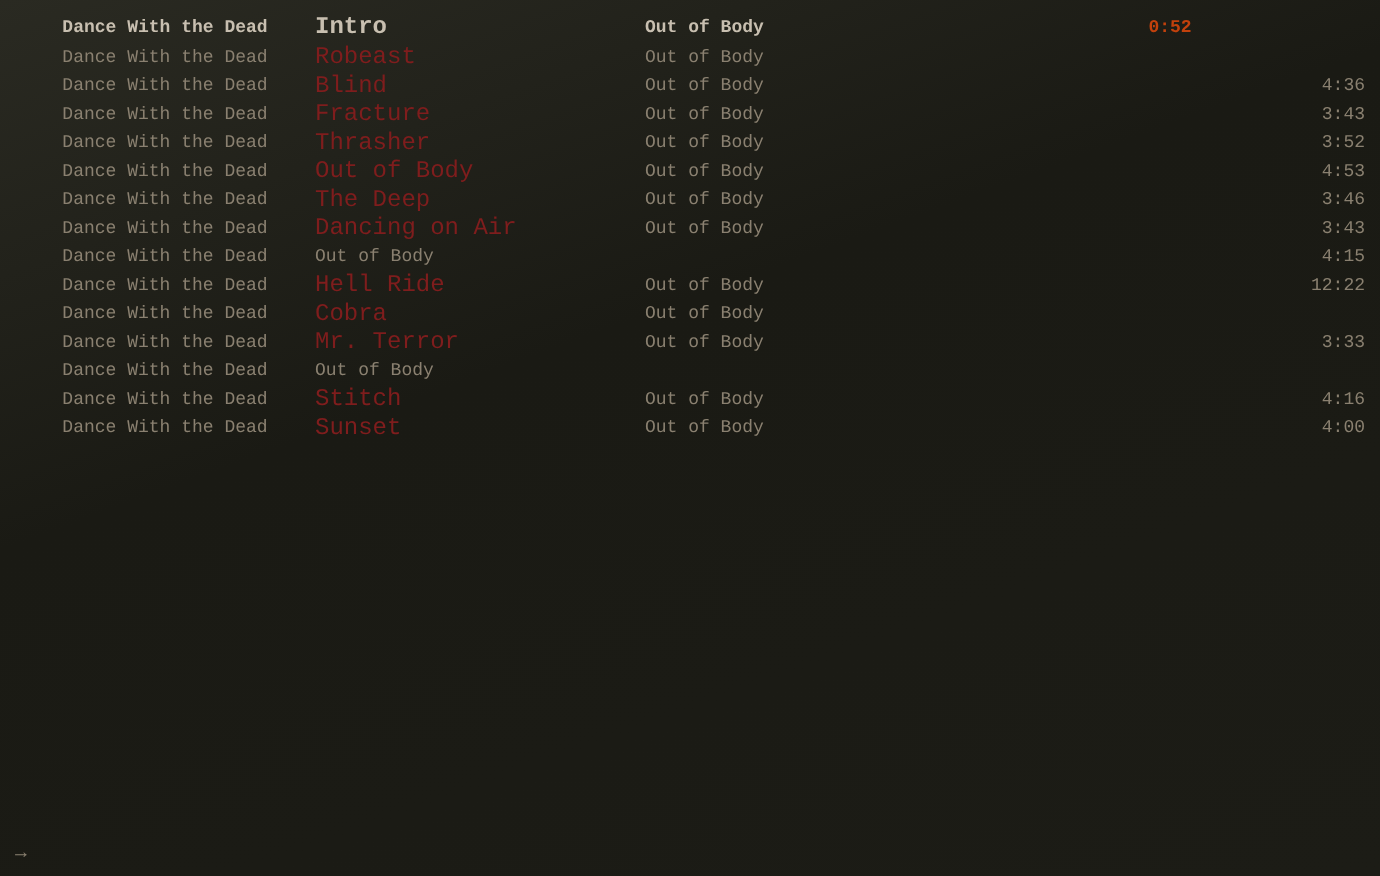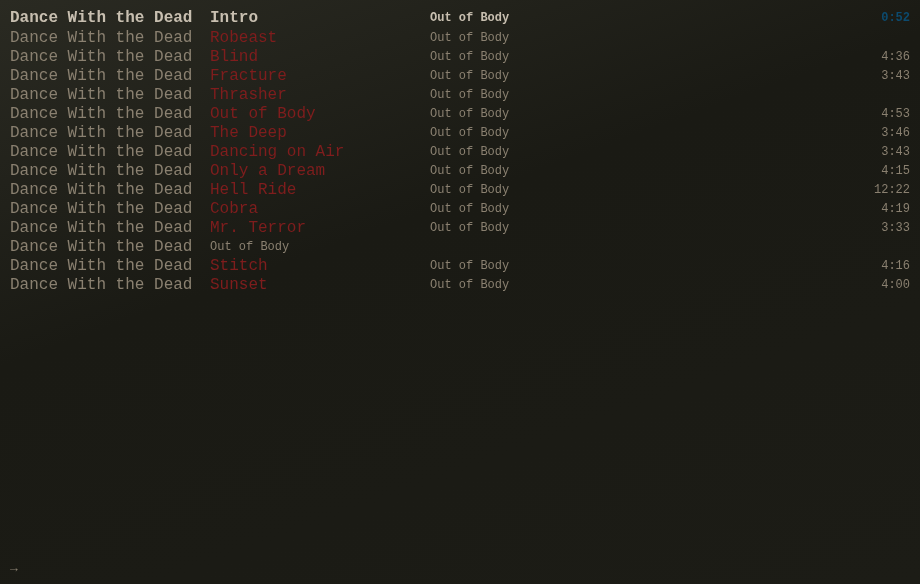--- a/index.html
+++ b/index.html
@@ -32,23 +32,24 @@
     }
 
     .track-row.header {
       color: #d4ccc0;
       font-weight: bold;
       margin-bottom: 1px;
     }
 
     .col-artist {
       width: 200px;
-      font-size: 16px;
+      font-size: 12px;
       color: #8a8070;
       flex-shrink: 0;
+      text-align: center;
     }
 
     .track-row.header .col-artist {
       color: #c8bfb0;
     }
 
     .col-title {
       width: 220px;
       font-size: 16px;
       flex-shrink: 0;
@@ -66,21 +67,22 @@
     }
 
     .col-duration {
       flex: 1;
       font-size: 12px;
       text-align: right;
       color: #8a8070;
     }
 
     .track-row.header .col-duration {
-      color: #0c4a6e;
+      color: #c2410c;
+      text-align: center;
     }
 
     .bottom-arrow {
       position: absolute;
       bottom: 8px;
       left: 10px;
       color: #8a8070;
       font-size: 13px;
     }
 
@@ -118,20 +120,21 @@
     <div class="track-row">
       <div class="col-artist">Dance With the Dead</div>
       <div class="col-title">Fracture</div>
       <div class="col-album">Out of Body</div>
       <div class="col-duration">3:43</div>
     </div>
     <div class="track-row">
       <div class="col-artist">Dance With the Dead</div>
       <div class="col-title">Thrasher</div>
       <div class="col-album">Out of Body</div>
+      <div class="col-duration">3:52</div>
     </div>
     <div class="track-row">
       <div class="col-artist">Dance With the Dead</div>
       <div class="col-title">Out of Body</div>
       <div class="col-album">Out of Body</div>
       <div class="col-duration">4:53</div>
     </div>
     <div class="track-row">
       <div class="col-artist">Dance With the Dead</div>
       <div class="col-title">The Deep</div>
@@ -139,35 +142,33 @@
       <div class="col-duration">3:46</div>
     </div>
     <div class="track-row">
       <div class="col-artist">Dance With the Dead</div>
       <div class="col-title">Dancing on Air</div>
       <div class="col-album">Out of Body</div>
       <div class="col-duration">3:43</div>
     </div>
     <div class="track-row">
       <div class="col-artist">Dance With the Dead</div>
-      <div class="col-title">Only a Dream</div>
       <div class="col-album">Out of Body</div>
       <div class="col-duration">4:15</div>
     </div>
     <div class="track-row">
       <div class="col-artist">Dance With the Dead</div>
       <div class="col-title">Hell Ride</div>
       <div class="col-album">Out of Body</div>
       <div class="col-duration">12:22</div>
     </div>
     <div class="track-row">
       <div class="col-artist">Dance With the Dead</div>
       <div class="col-title">Cobra</div>
       <div class="col-album">Out of Body</div>
-      <div class="col-duration">4:19</div>
     </div>
     <div class="track-row">
       <div class="col-artist">Dance With the Dead</div>
       <div class="col-title">Mr. Terror</div>
       <div class="col-album">Out of Body</div>
       <div class="col-duration">3:33</div>
     </div>
     <div class="track-row">
       <div class="col-artist">Dance With the Dead</div>
       <div class="col-album">Out of Body</div>

